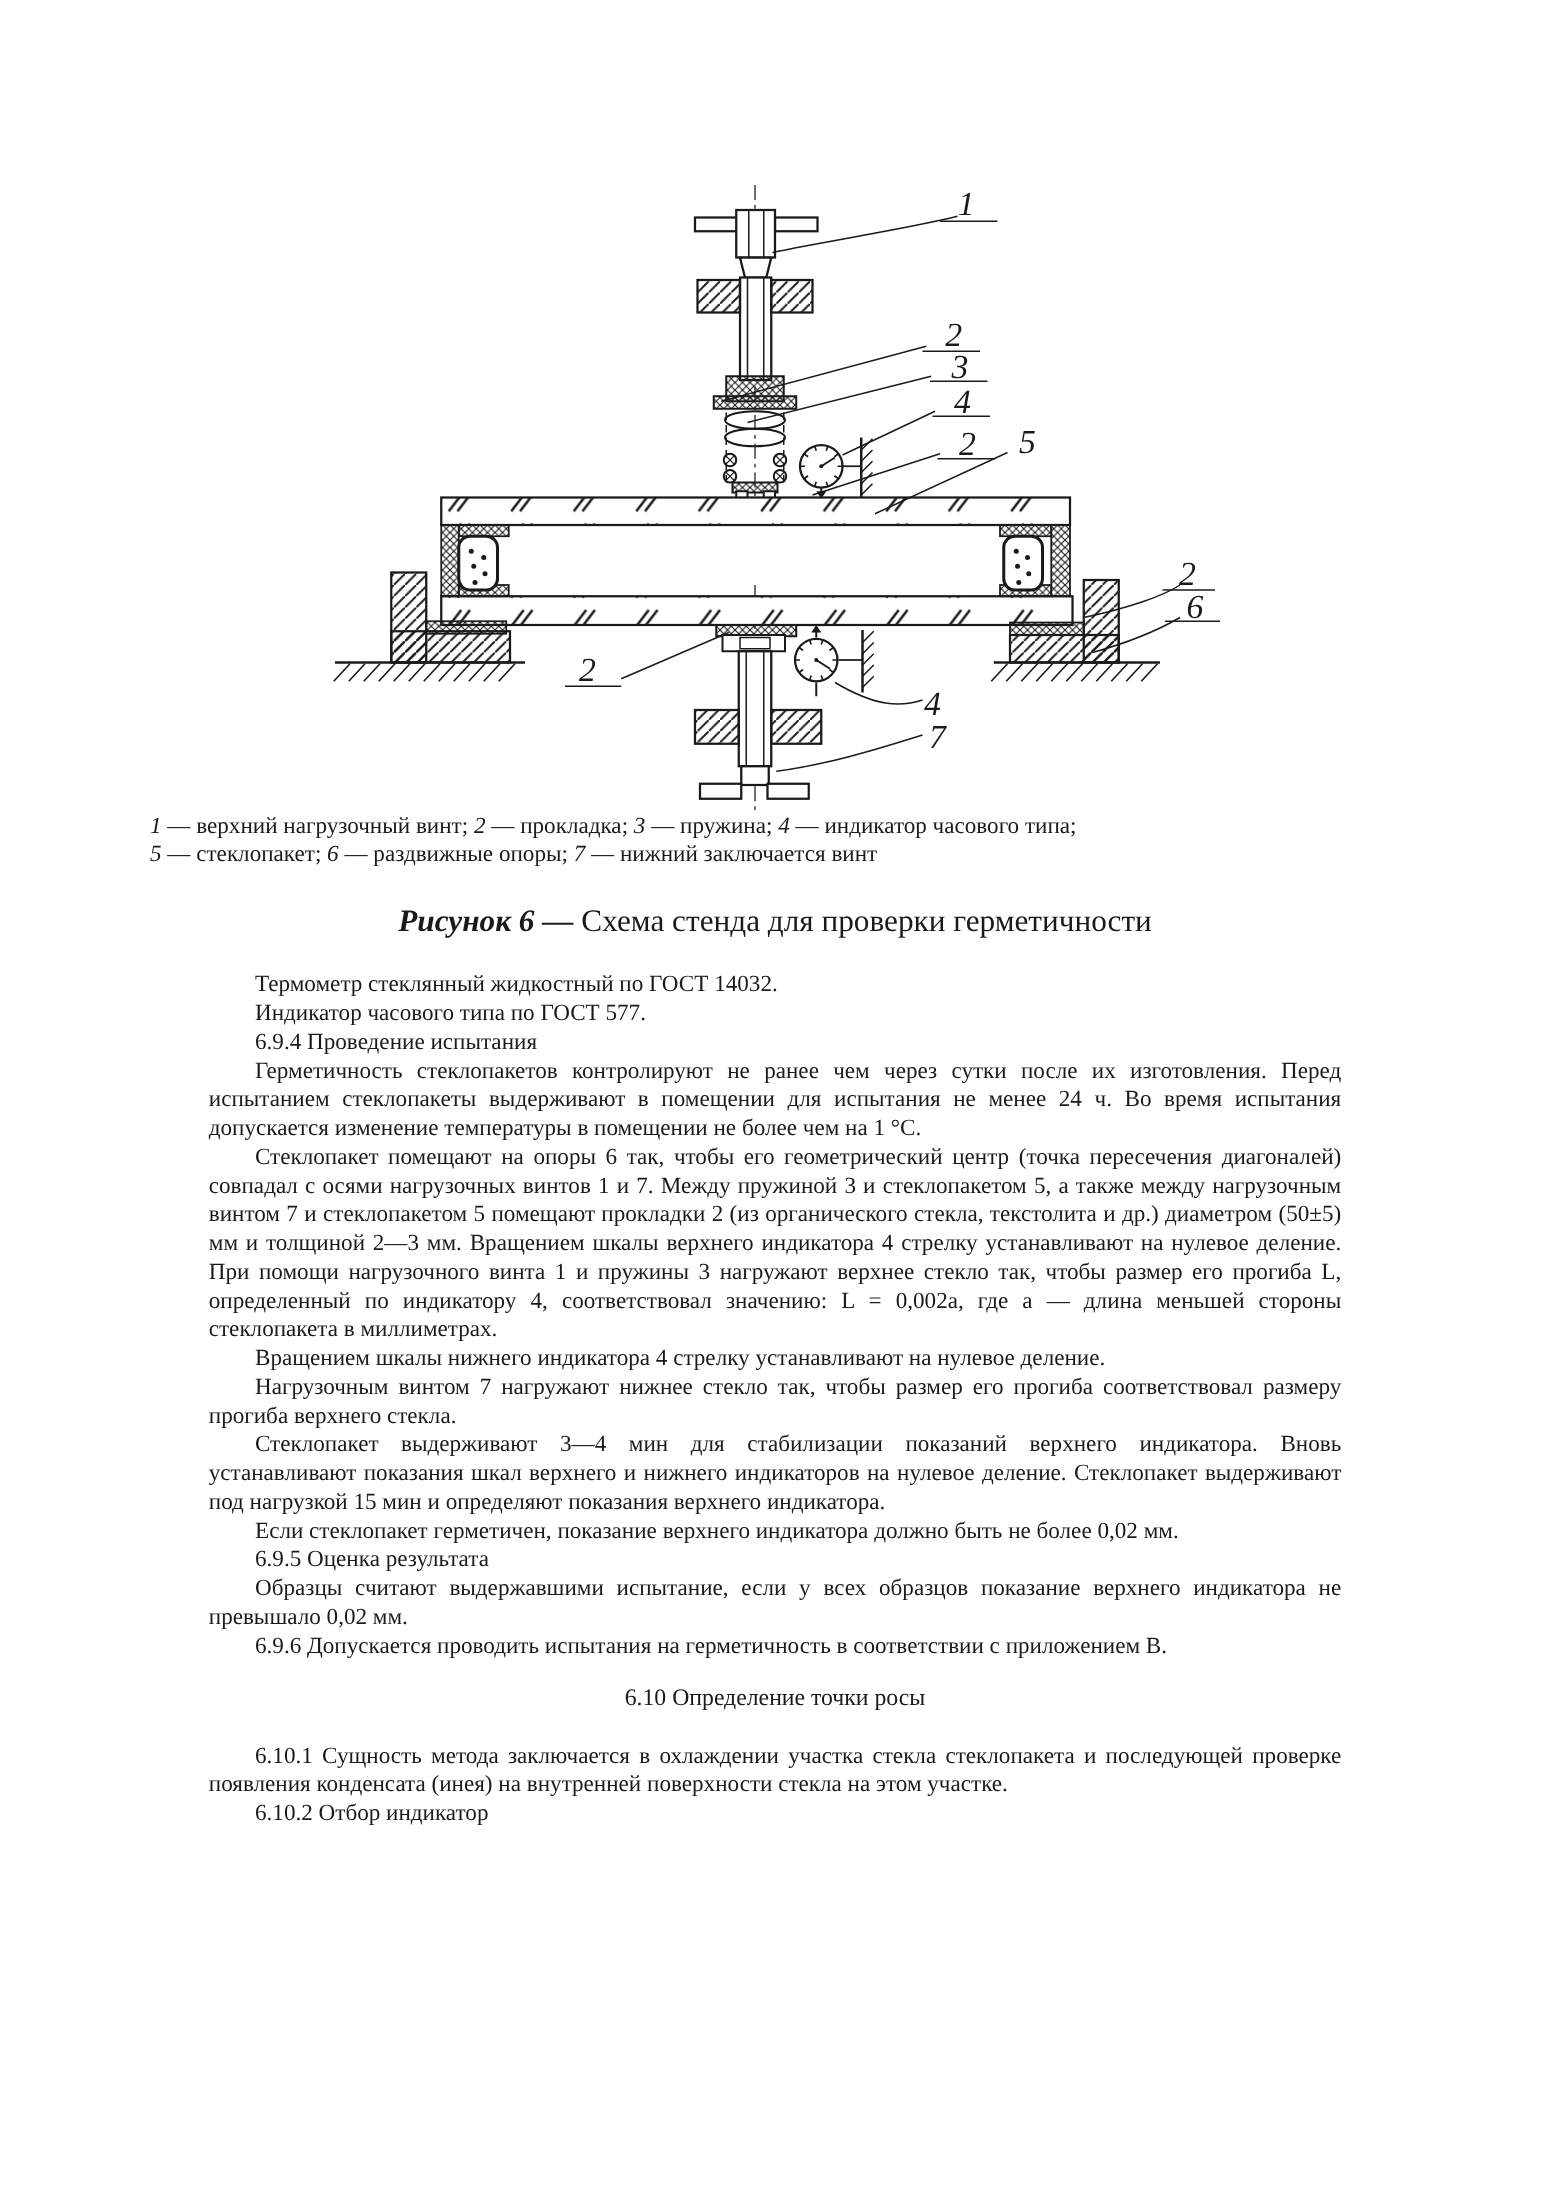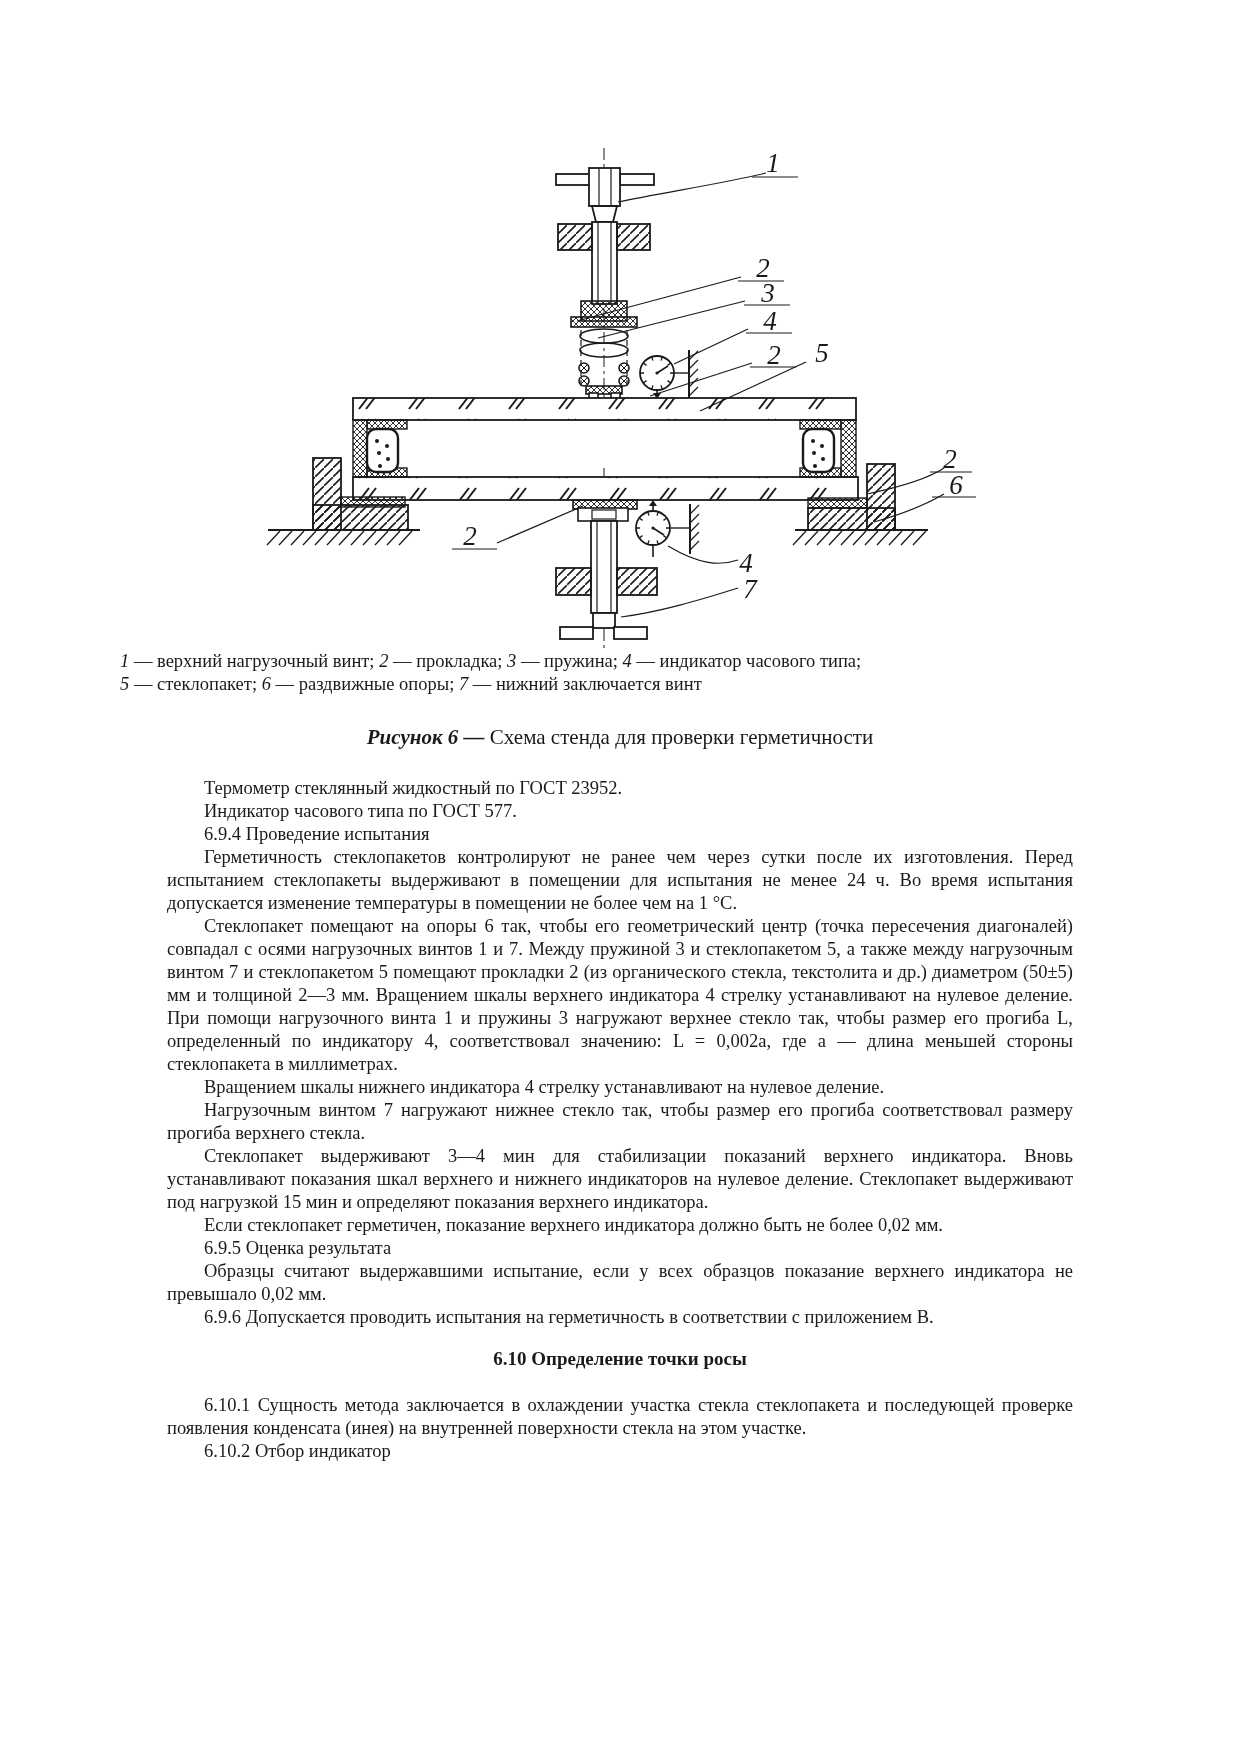--- a/index.html
+++ b/index.html
@@ -13,31 +13,31 @@
     overflow:hidden;
   }
   .diagram{position:absolute;top:0;left:0;width:1240px;height:648px;}
   .caption{
     position:absolute;top:650px;left:120px;width:1000px;
     text-align:left;font-size:18.5px;line-height:23px;
   }
   .caption .it{font-style:italic;}
   .fig-title{
     position:absolute;top:726px;left:120px;width:1000px;
-    text-align:center;font-size:21px;line-height:23px;
+    text-align:center;font-size:25px;line-height:23px;
   }
   .fig-title .bi{font-weight:bold;font-style:italic;}
   .bodytext{
     position:absolute;top:777px;left:167px;width:906px;
     font-size:18.5px;line-height:23px;text-align:justify;
   }
   .bodytext p{margin:0;text-indent:37px;}
   .bodytext h3{
     margin:18px 0 24px 0;text-indent:0;text-align:center;
-    font-size:19px;font-weight:bold;
+    font-size:19px;font-weight:normal;
   }
   svg .lbl{
     font-family:"Liberation Serif", serif;
     font-style:italic;font-size:27px;fill:#1a1a1a;
   }
 </style>
 </head>
 <body>
 
 <div class="page">
@@ -236,21 +236,21 @@
   </figure>
 
   <div class="caption">
     <div><span class="it">1</span><span> — верхний нагрузочный винт; </span><span class="it">2</span><span> — прокладка; </span><span class="it">3</span><span> — пружина; </span><span class="it">4</span><span> — индикатор часового типа;</span></div>
     <div><span class="it">5</span><span> — стеклопакет; </span><span class="it">6</span><span> — раздвижные опоры; </span><span class="it">7</span><span> — нижний заключается винт</span></div>
   </div>
 
   <div class="fig-title"><span class="bi">Рисунок 6 —</span><span> Схема стенда для проверки герметичности</span></div>
 
   <div class="bodytext">
-    <p>Термометр стеклянный жидкостный по ГОСТ 23952.</p>
+    <p>Термометр стеклянный жидкостный по ГОСТ 14032.</p>
     <p>Индикатор часового типа по ГОСТ 577.</p>
     <p>6.9.4 Проведение испытания</p>
     <p>Герметичность стеклопакетов контролируют не ранее чем через сутки после их изготовления. Перед испытанием стеклопакеты выдерживают в помещении для испытания не менее 24 ч. Во время испытания допускается изменение температуры в помещении не более чем на 1 °С.</p>
     <p>Стеклопакет помещают на опоры 6 так, чтобы его геометрический центр (точка пересечения диагоналей) совпадал с осями нагрузочных винтов 1 и 7. Между пружиной 3 и стеклопакетом 5, а также между нагрузочным винтом 7 и стеклопакетом 5 помещают прокладки 2 (из органического стекла, текстолита и др.) диаметром (50±5) мм и толщиной 2—3 мм. Вращением шкалы верхнего индикатора 4 стрелку устанавливают на нулевое деление. При помощи нагрузочного винта 1 и пружины 3 нагружают верхнее стекло так, чтобы размер его прогиба L, определенный по индикатору 4, соответствовал значению: L = 0,002a, где a — длина меньшей стороны стеклопакета в миллиметрах.</p>
     <p>Вращением шкалы нижнего индикатора 4 стрелку устанавливают на нулевое деление.</p>
     <p>Нагрузочным винтом 7 нагружают нижнее стекло так, чтобы размер его прогиба соответствовал размеру прогиба верхнего стекла.</p>
     <p>Стеклопакет выдерживают 3—4 мин для стабилизации показаний верхнего индикатора. Вновь устанавливают показания шкал верхнего и нижнего индикаторов на нулевое деление. Стеклопакет выдерживают под нагрузкой 15 мин и определяют показания верхнего индикатора.</p>
     <p>Если стеклопакет герметичен, показание верхнего индикатора должно быть не более 0,02 мм.</p>
     <p>6.9.5 Оценка результата</p>
     <p>Образцы считают выдержавшими испытание, если у всех образцов показание верхнего индикатора не превышало 0,02 мм.</p>

